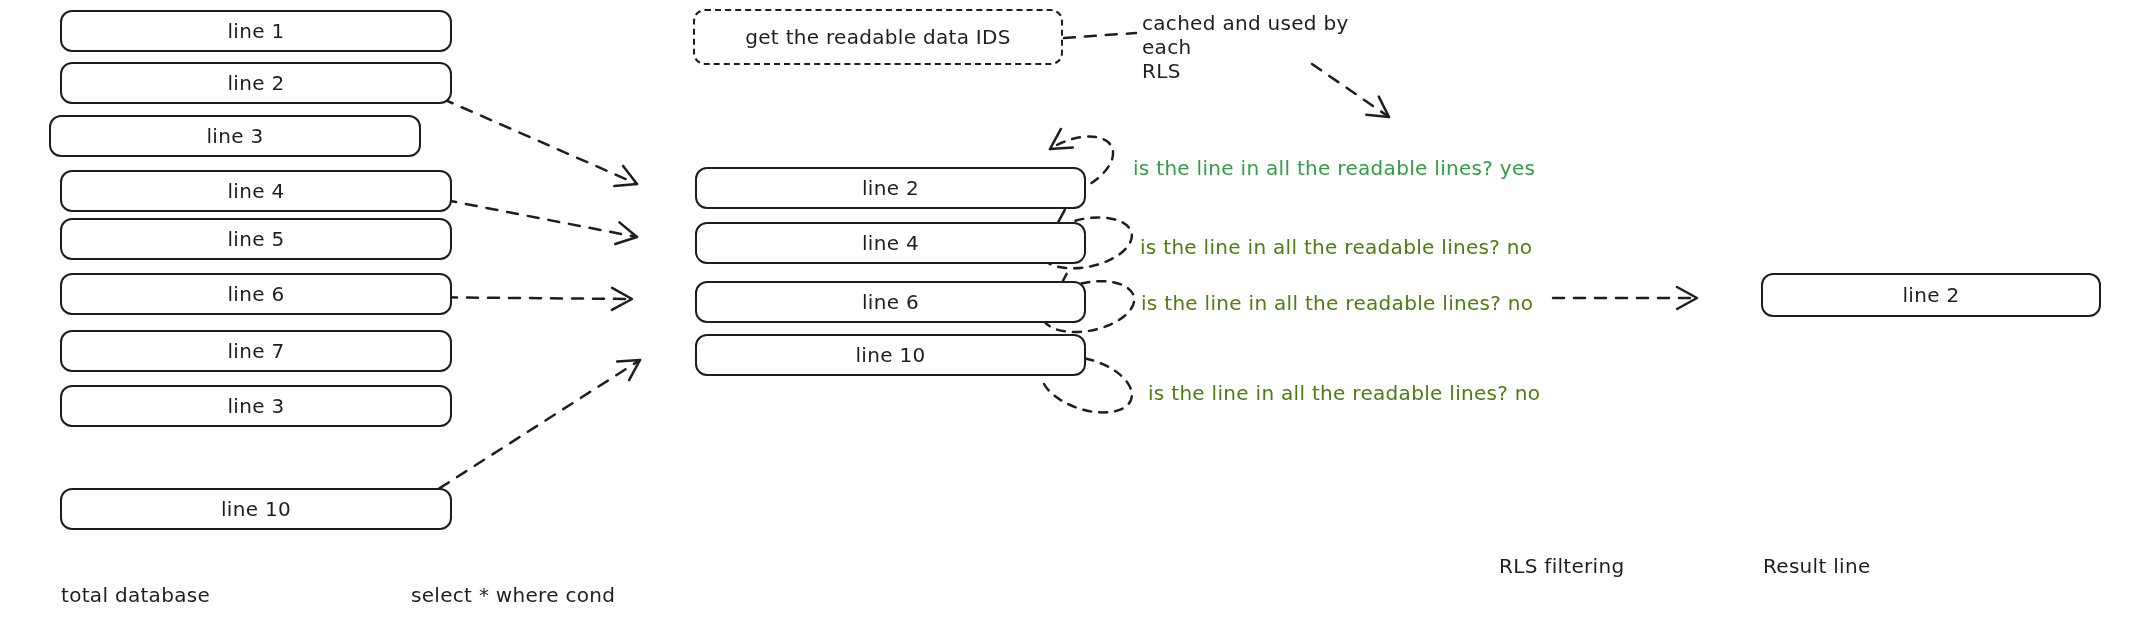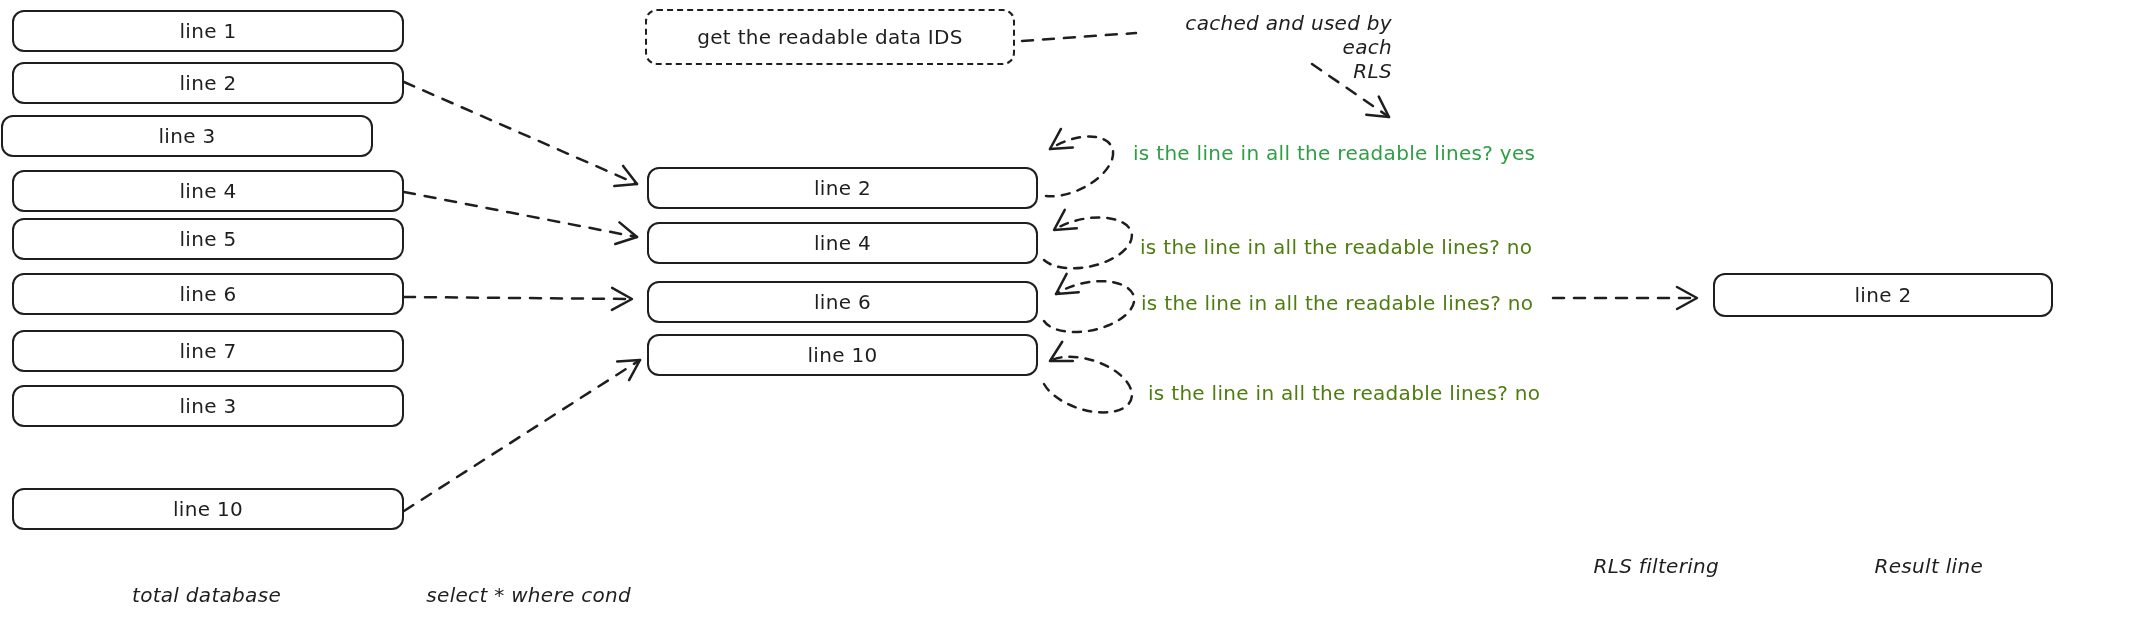--- a/index.html
+++ b/index.html
@@ -13,29 +13,30 @@
   }
   #wires{position:absolute;left:0;top:0;width:2140px;height:619px;}
   .box{
     position:absolute;
     border:2.5px solid #1e1e1e;
     border-radius:12px;
     background:#ffffff;
     display:flex;align-items:center;justify-content:center;
     font-size:20px;letter-spacing:.3px;
     box-sizing:border-box;
+    margin-left:48px;
   }
   .box.dashed{border-style:dashed;}
   .note{
     position:absolute;
     font-size:20px;letter-spacing:.3px;line-height:24px;
     white-space:nowrap;
   }
-  .note.center{text-align:right;white-space:normal;font-style:italic;}
-  .yes{color:#2f9e44;}
+  .note.center{text-align:left;white-space:normal;}
+  .yes{color:#2f9e44;margin-top:15px;}
   .no{color:#4d7c0f;}
   .dash{stroke:#1e1e1e;stroke-width:2.5;fill:none;stroke-dasharray:11 10;stroke-linecap:round;}
   .loopdash{stroke:#1e1e1e;stroke-width:2.5;fill:none;stroke-dasharray:8 8;stroke-linecap:round;}
 </style>
 </head>
 <body>
 
 <div id="canvas">
 
   <svg id="wires" viewBox="0 0 2140 619">

